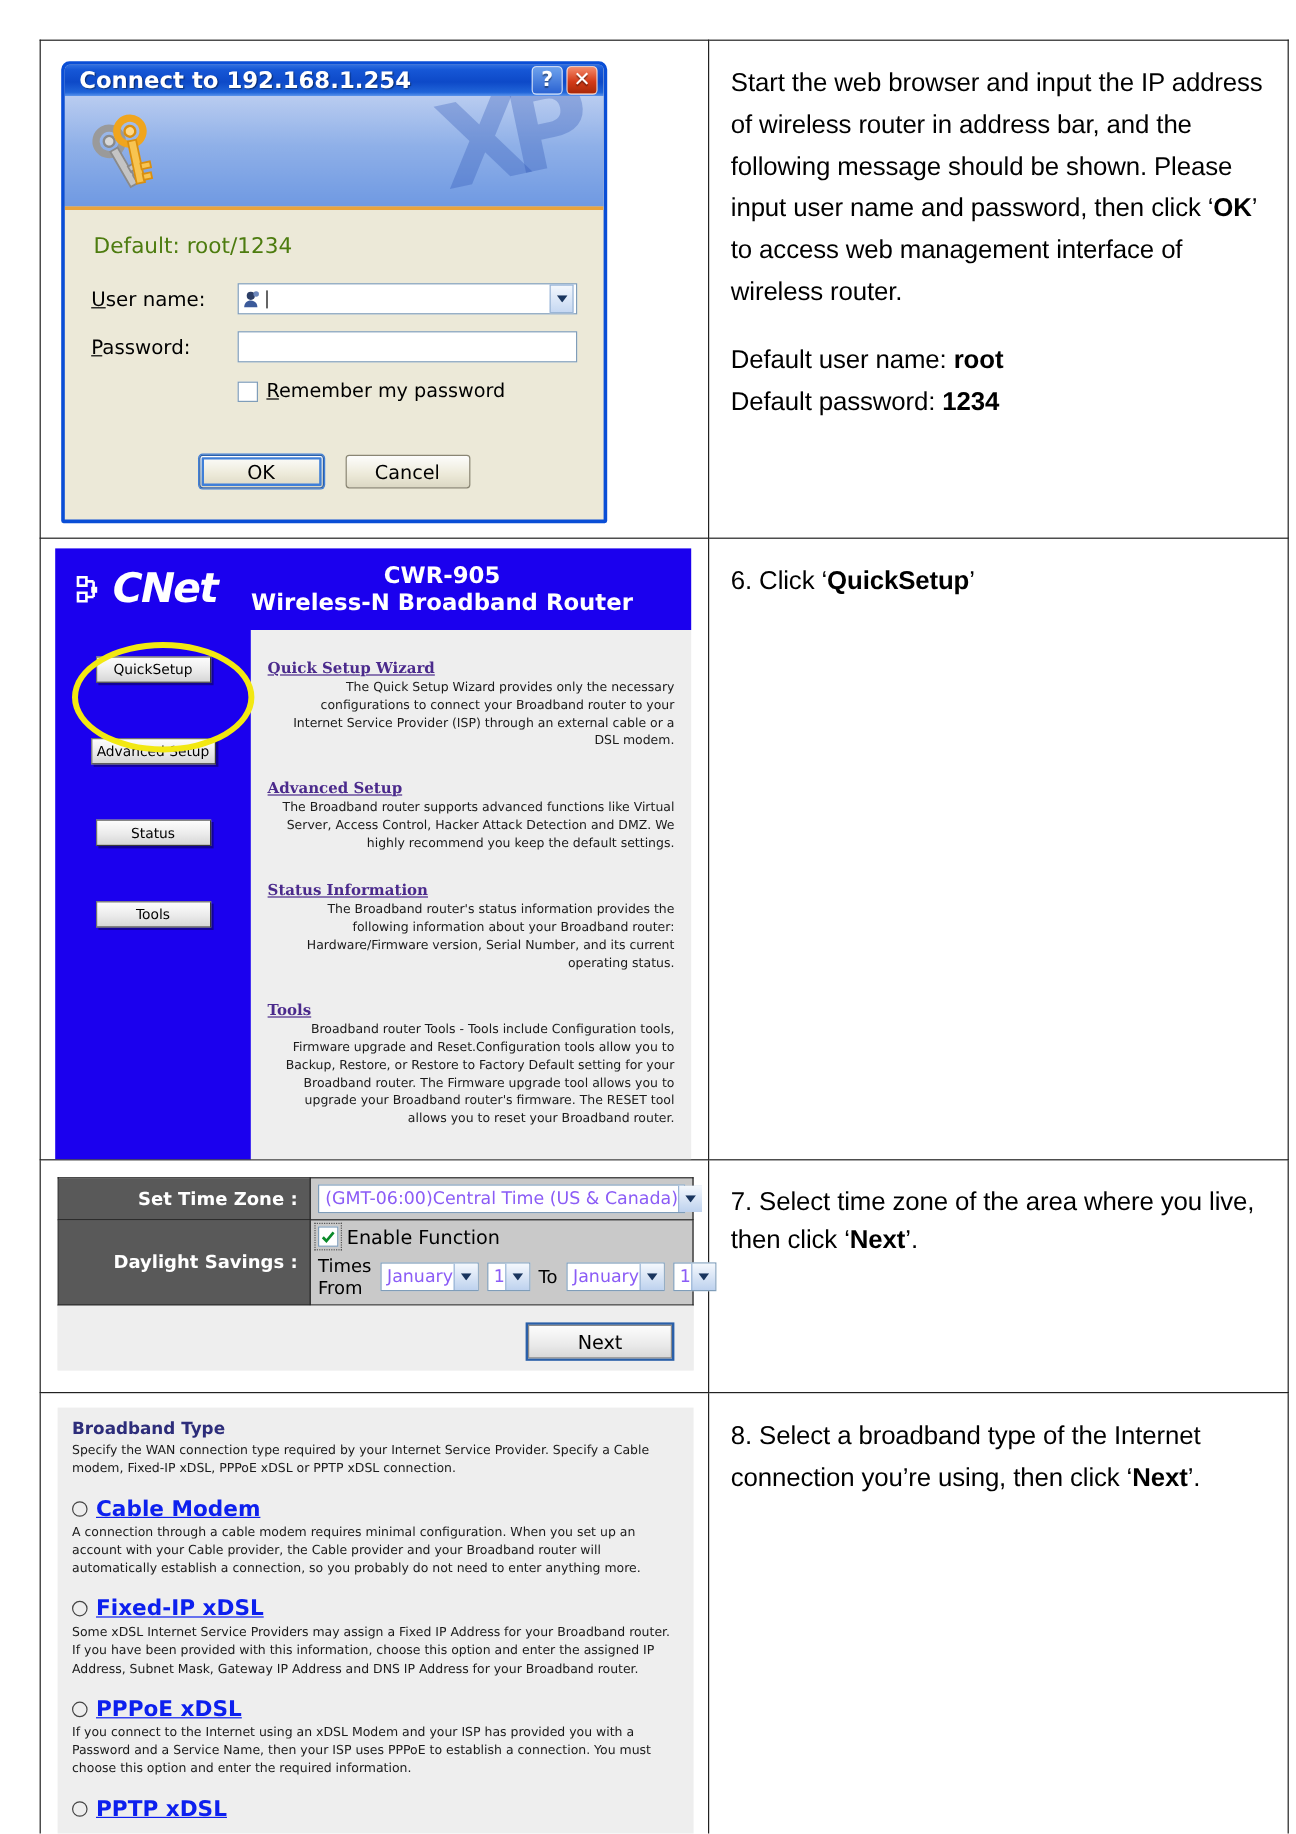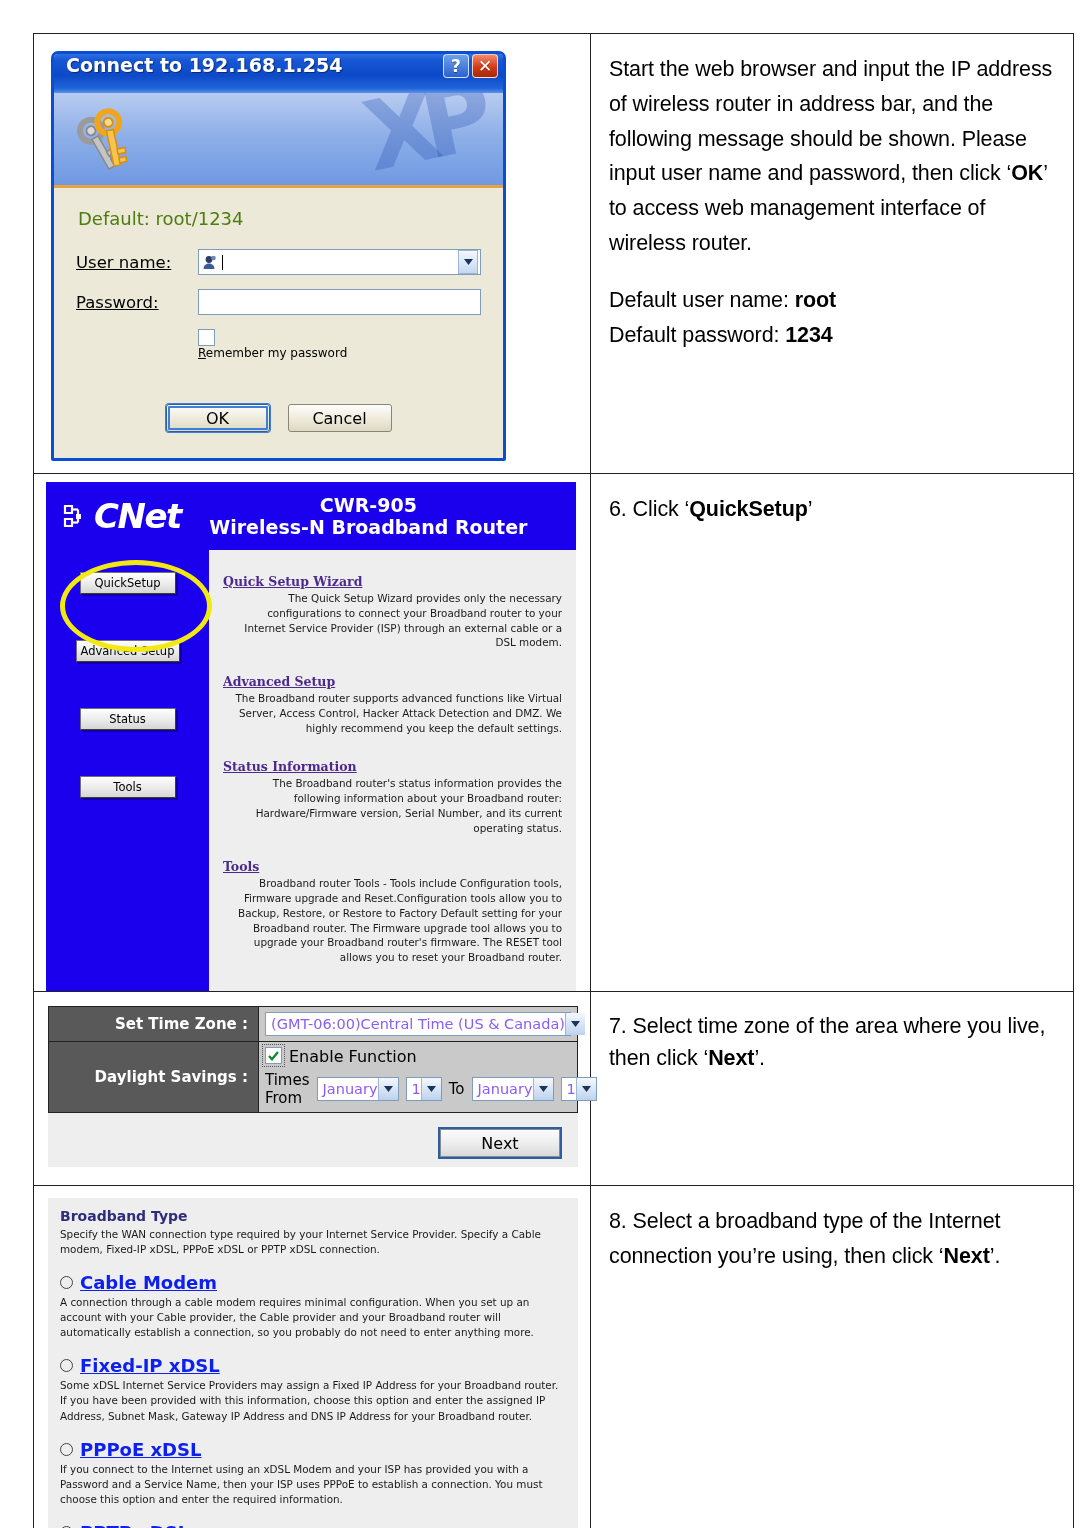--- a/index.html
+++ b/index.html
@@ -49,24 +49,24 @@
     width: 455px;
     background: #ece9d8;
     border: 3px solid #0a4ed6;
     border-radius: 7px 7px 2px 2px;
     box-sizing: border-box;
     font-family: "DejaVu Sans", sans-serif;
     position: relative;
     overflow: hidden;
   }
   .xp-titlebar {
-    height: 39px;
+    height: 26px;
     background: linear-gradient(180deg,#2f6fe0 0%,#1657d6 16%,#0d49c8 55%,#2064d8 88%,#5a93ec 100%);
     display: flex;
-    align-items: flex-start;
+    align-items: center;
     padding: 0 5px 0 12px;
     position: relative;
   }
   .xp-title {
     color: #fff;
     font-size: 19px;
     font-weight: bold;
     text-shadow: 1px 1px 1px rgba(0,0,0,.45);
     flex: 1;
     white-space: nowrap;
@@ -110,21 +110,20 @@
   .xp-field-row {
     display: flex;
     align-items: center;
     margin-bottom: 14px;
   }
   .xp-label {
     width: 122px;
     font-size: 16.5px;
     color: #000;
     flex: none;
-    text-decoration: underline;
   }
   .xp-label u { text-decoration: underline; }
   .xp-input {
     flex: 1;
     height: 26px;
     background: #fff;
     border: 1px solid #7f9db9;
     display: flex;
     align-items: center;
     padding: 0 2px 0 3px;
@@ -137,24 +136,23 @@
   .combo-arrow {
     width: 20px; height: 24px;
     margin-left: auto;
     background: linear-gradient(180deg,#f3f7fd,#c6d8f2);
     border: 1px solid #9bb6d6;
     box-sizing: border-box;
     display:flex; align-items:center; justify-content:center;
   }
   .chk-row {
     display: flex;
-    align-items: flex-start;
+    align-items: flex-end;
     margin: 9px 0 0 122px;
-    font-size: 12px;
-    flex-direction: column;
+    font-size: 16px;
   }
   .chk-box {
     width: 15px; height: 15px;
     border: 1px solid #7f9db9;
     background: #fff;
     margin-right: 7px;
     flex: none;
   }
   .xp-buttons {
     display: flex;

